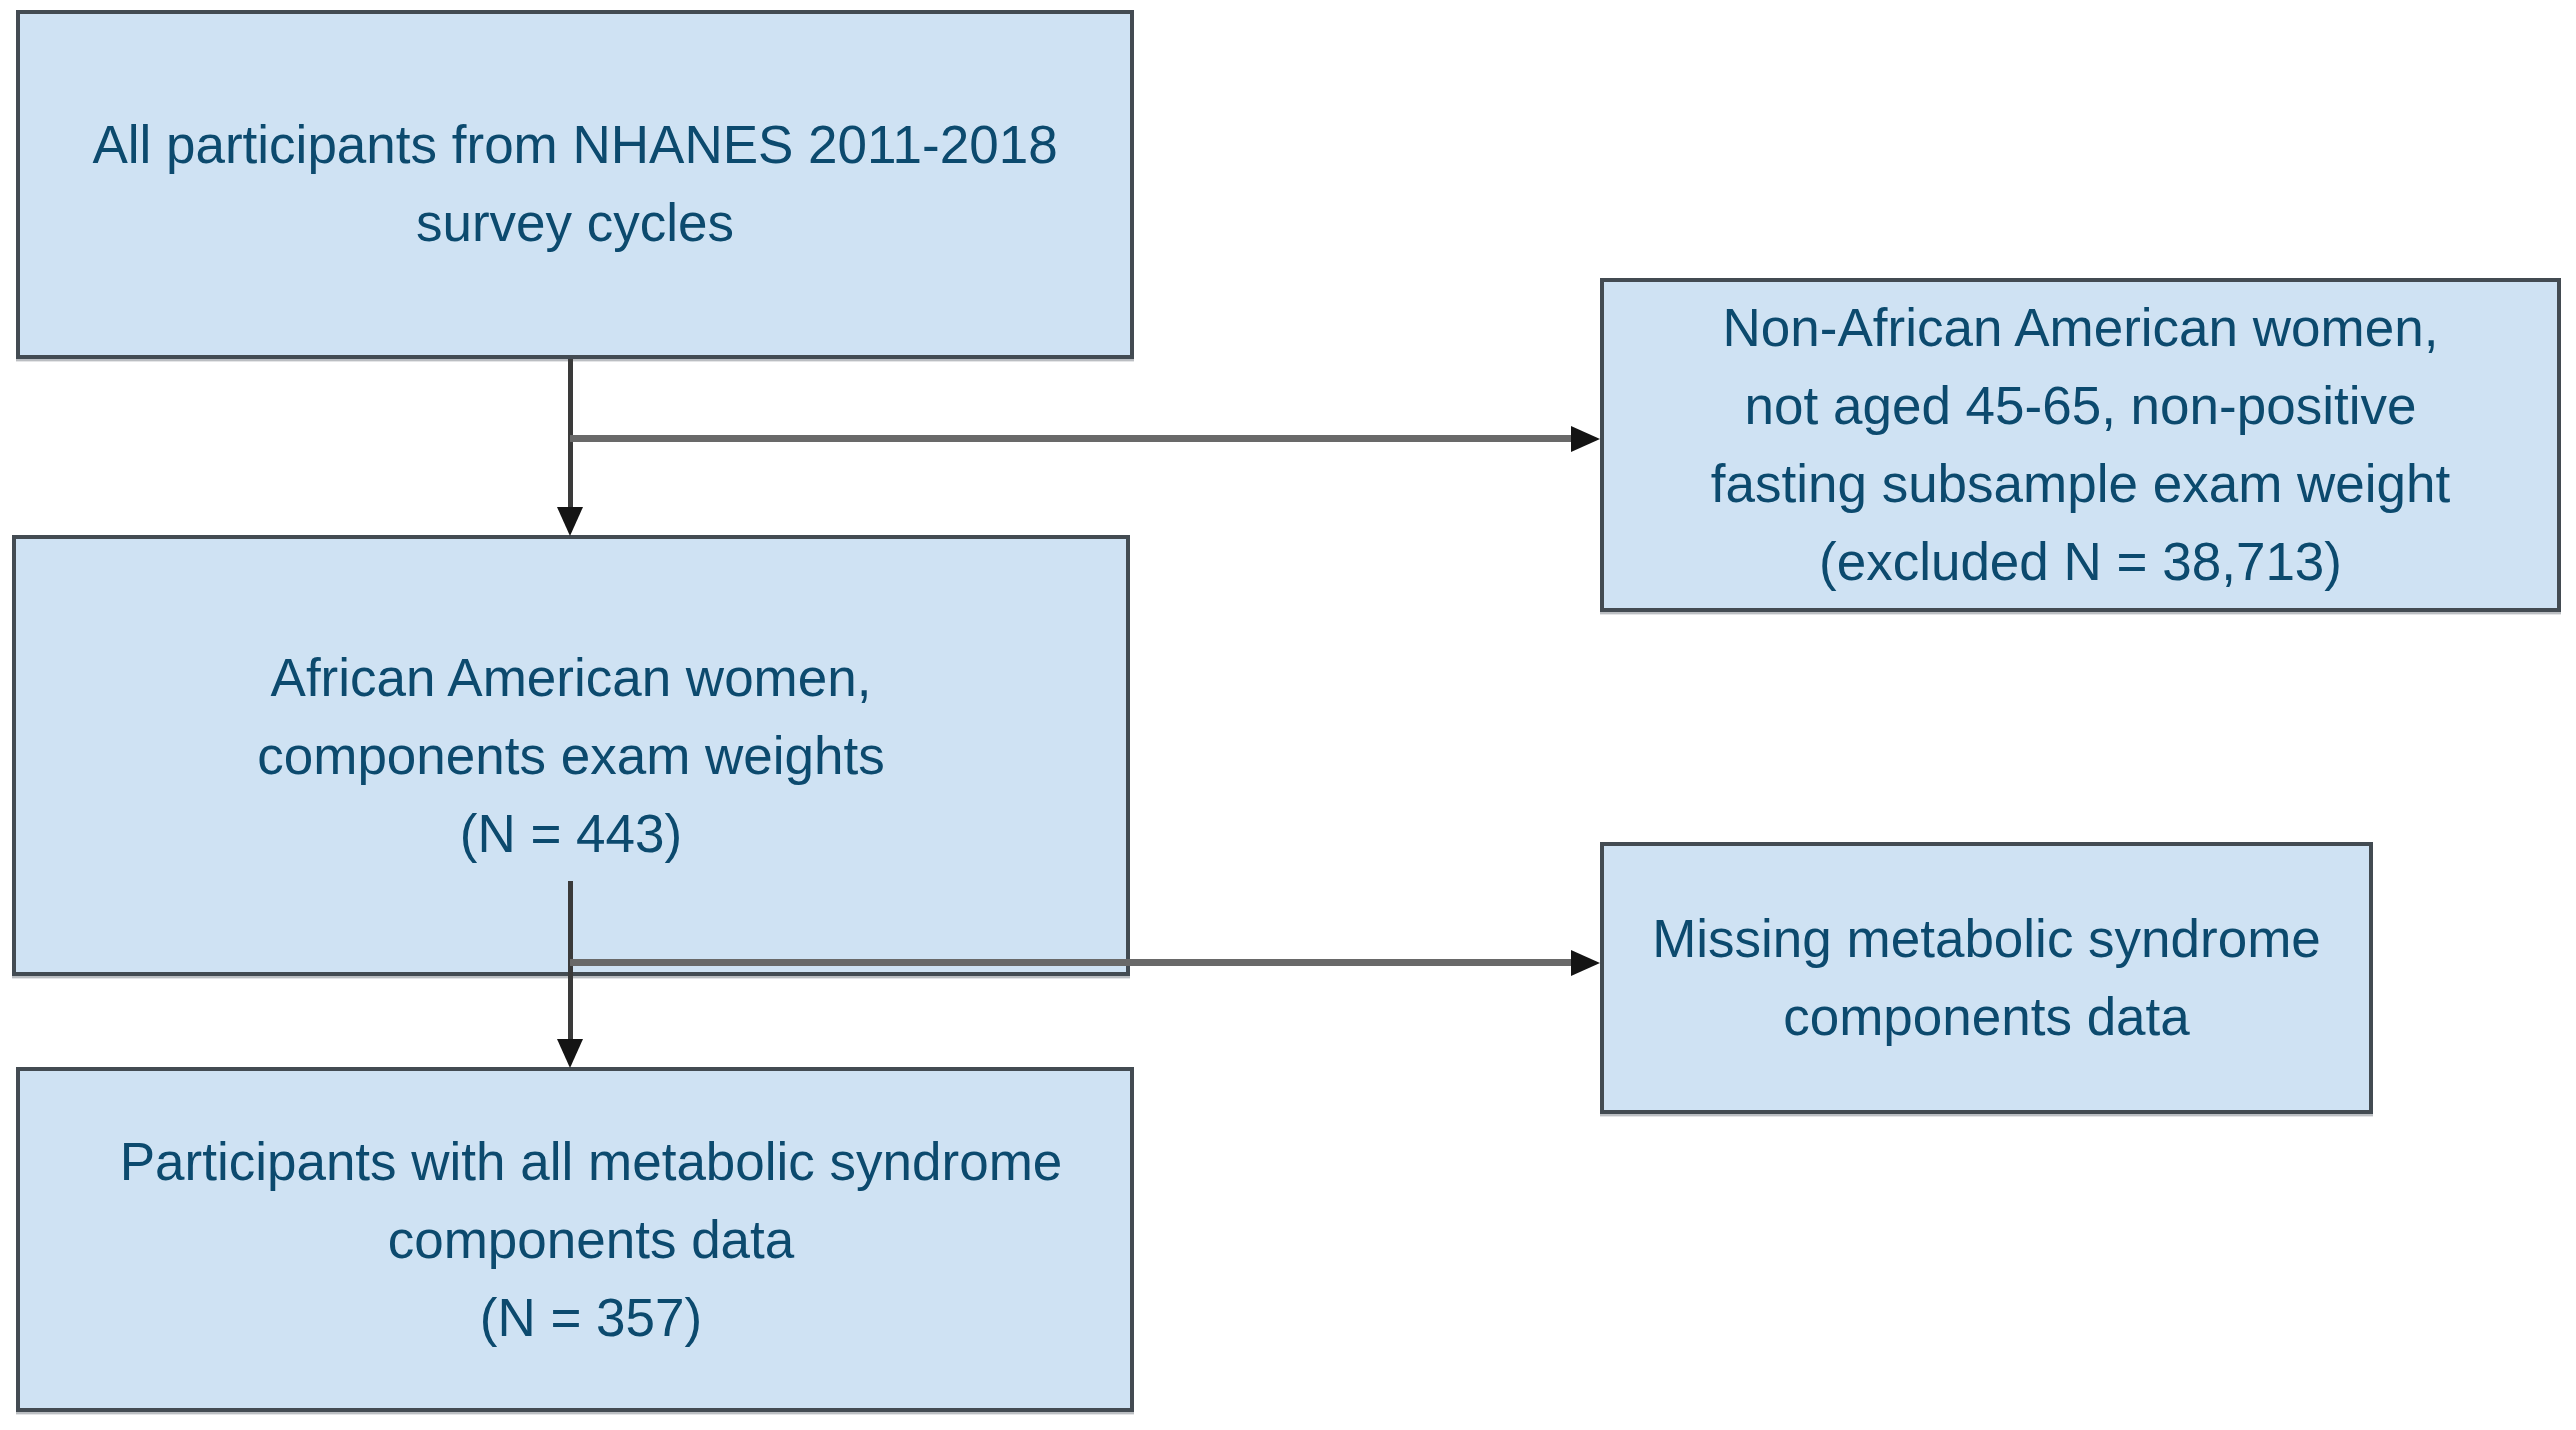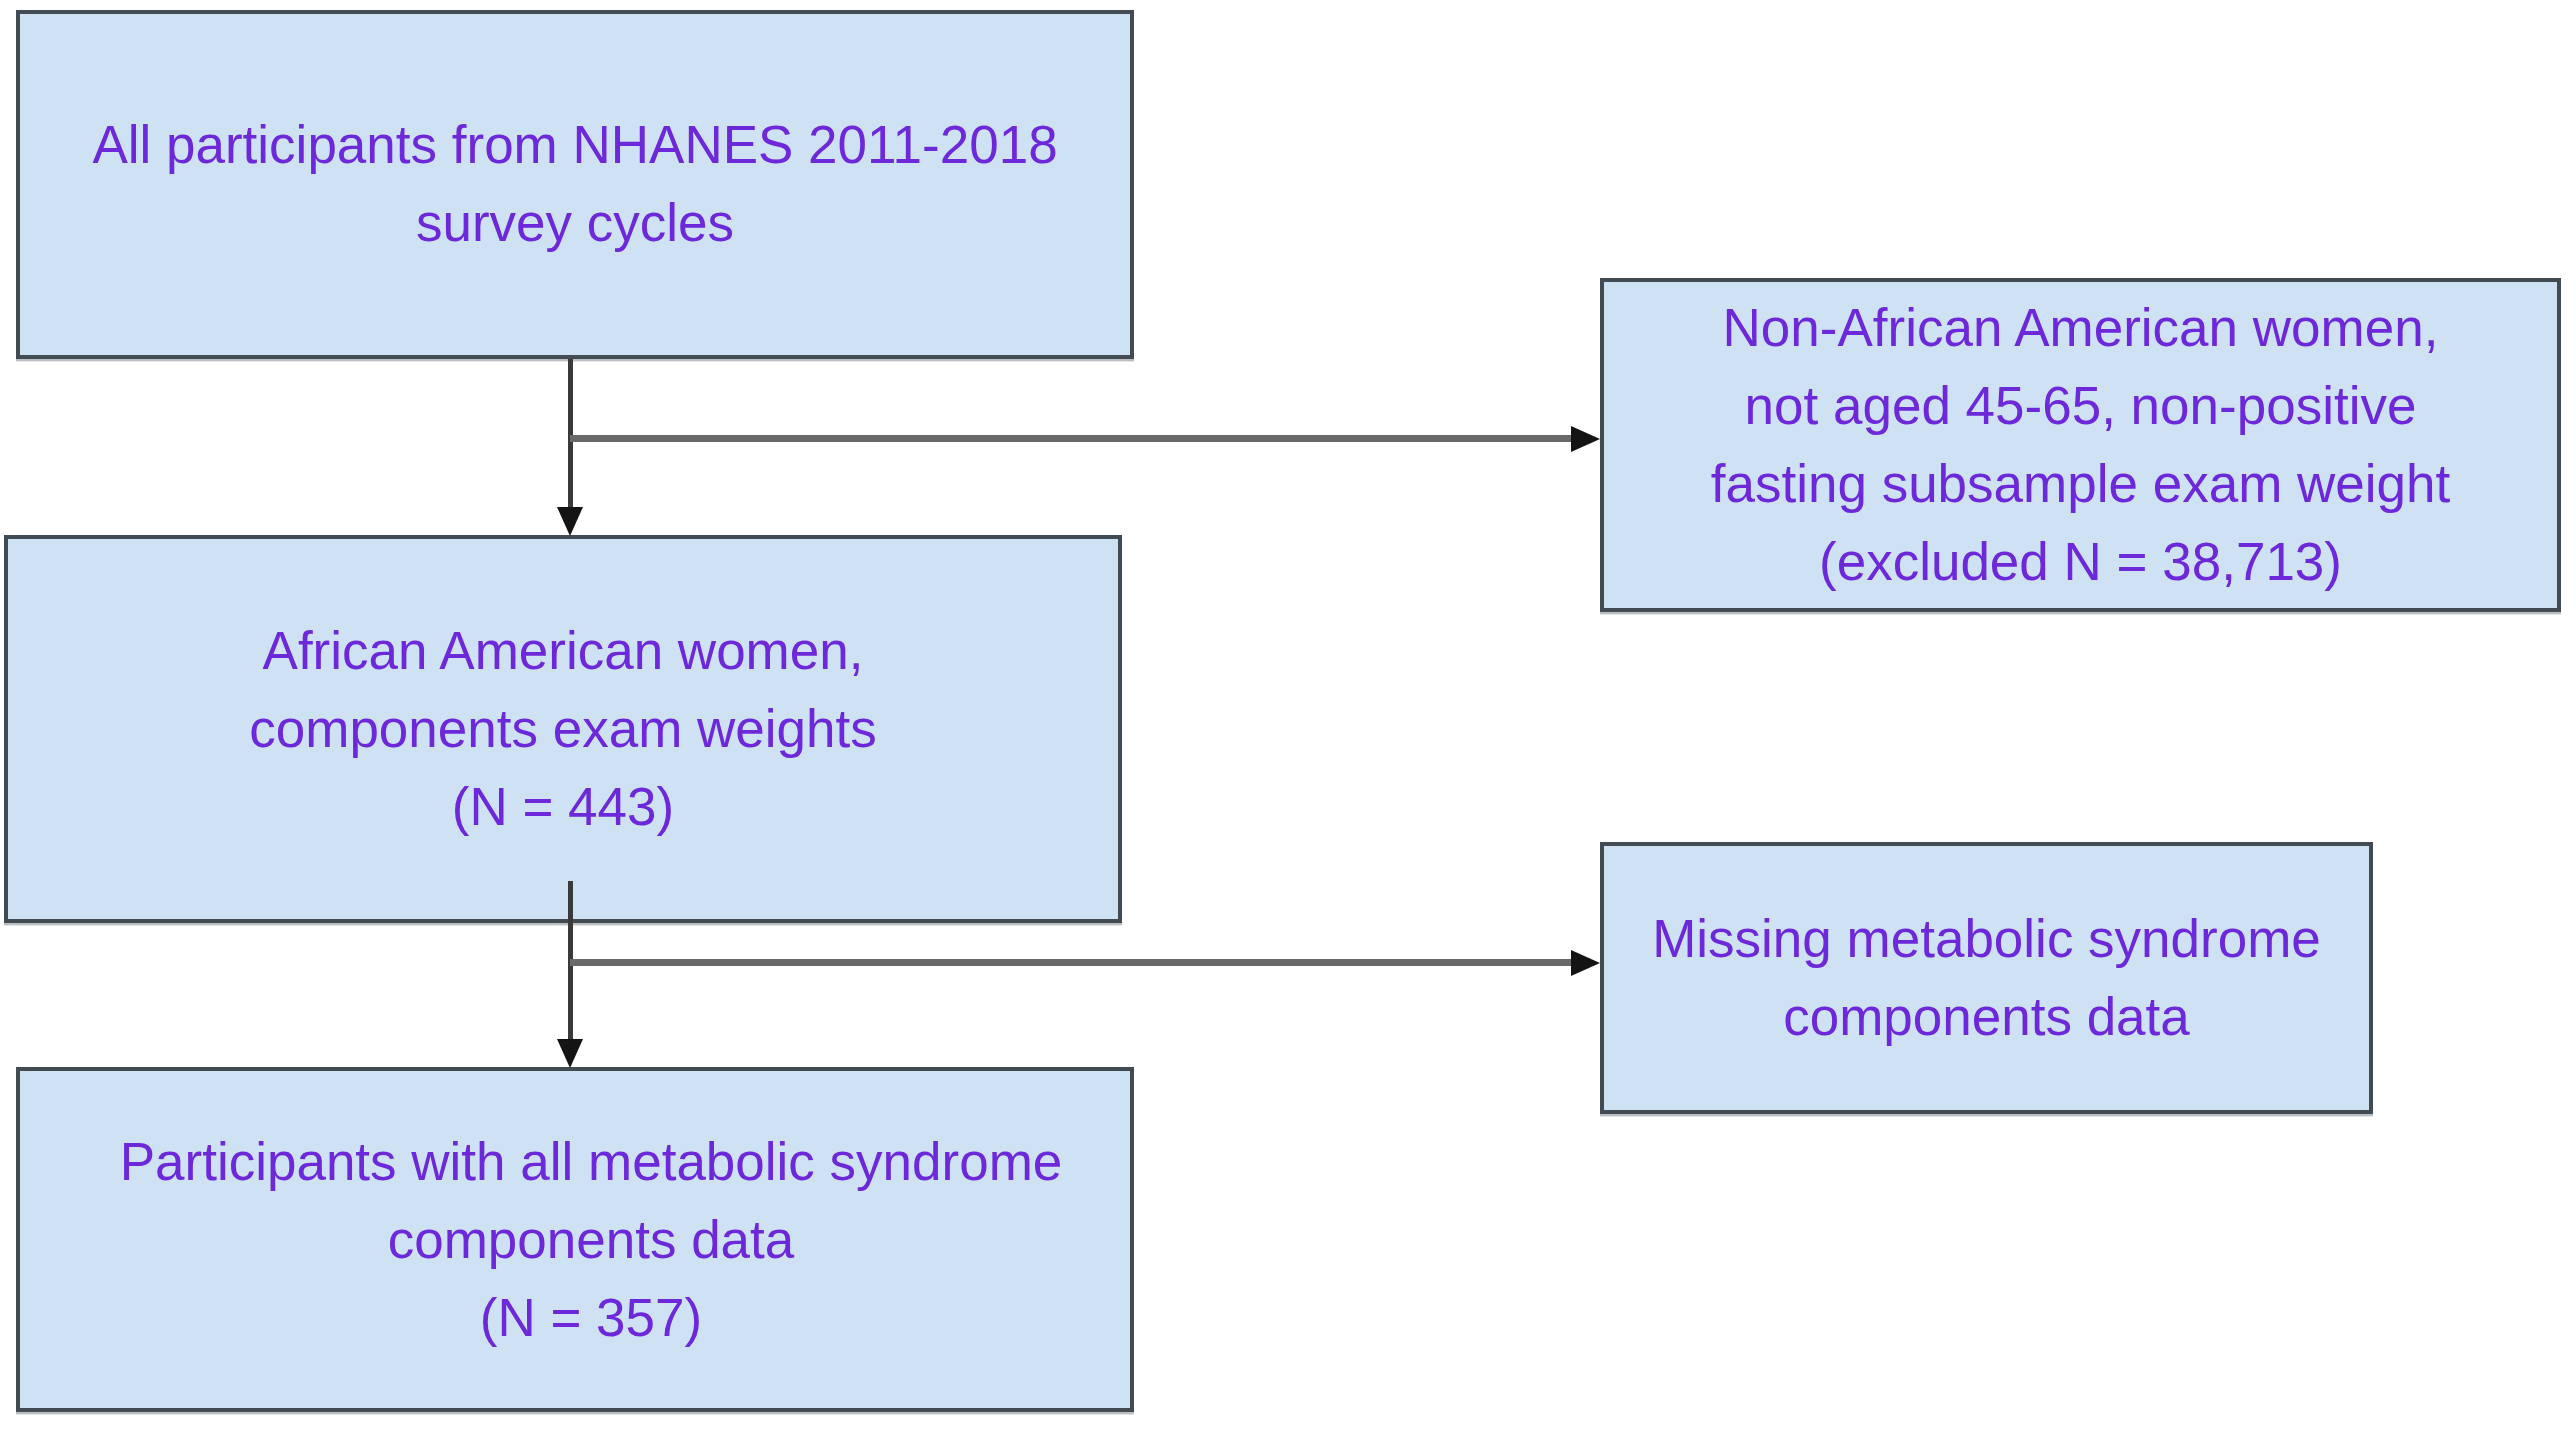--- a/index.html
+++ b/index.html
@@ -14,21 +14,21 @@
   .node {
     position: absolute;
     box-sizing: border-box;
     background: var(--box-fill, #cfe2f3);
     border: 4.8px solid var(--box-border, #434b52);
     display: flex;
     flex-direction: column;
     justify-content: center;
     align-items: center;
     text-align: center;
-    color: #6d28d9;
+    color: #0c4a6e;
     font-size: 53px;
     line-height: 78px;
     box-shadow: 0 2.4px 0 rgba(60,70,80,0.35);
   }
   .node .line { white-space: nowrap; }
   .vline {
     position: absolute;
     width: 4.8px;
     background: var(--vline-color, #3a3a3a);
   }
@@ -48,21 +48,21 @@
     position: absolute;
     width: 0; height: 0;
     border-top: 13px solid transparent;
     border-bottom: 13px solid transparent;
     border-left: 29px solid var(--arrow-color, #141414);
   }
 
   
   #node-total    { left: 16px;   top: 9.7px;   width: 1118px; height: 349px; }
   #node-excl1    { left: 1600px; top: 278px;  width: 961px; height: 334px; }
-  #node-eligible { left: 4px;   top: 535px;  width: 1118px; height: 388px; }
+  #node-eligible { left: 12px;   top: 535px;  width: 1118px; height: 441px; }
   #node-excl2    { left: 1600px; top: 842px; width: 773px; height: 272px; }
   #node-final    { left: 16px;   top: 1067px; width: 1118px; height: 345px; padding-left: 32px; }
 
   
   #v1 { left: 568px; top: 359px;  height: 152px; }
   #a-down-1 { left: 557px; top: 507px; }
   #h1 { left: 570px; top: 435px; width: 1001px; }
   #a-right-1 { left: 1571px; top: 426px; }
 
   #v2 { left: 568px; top: 881px; height: 162px; }

